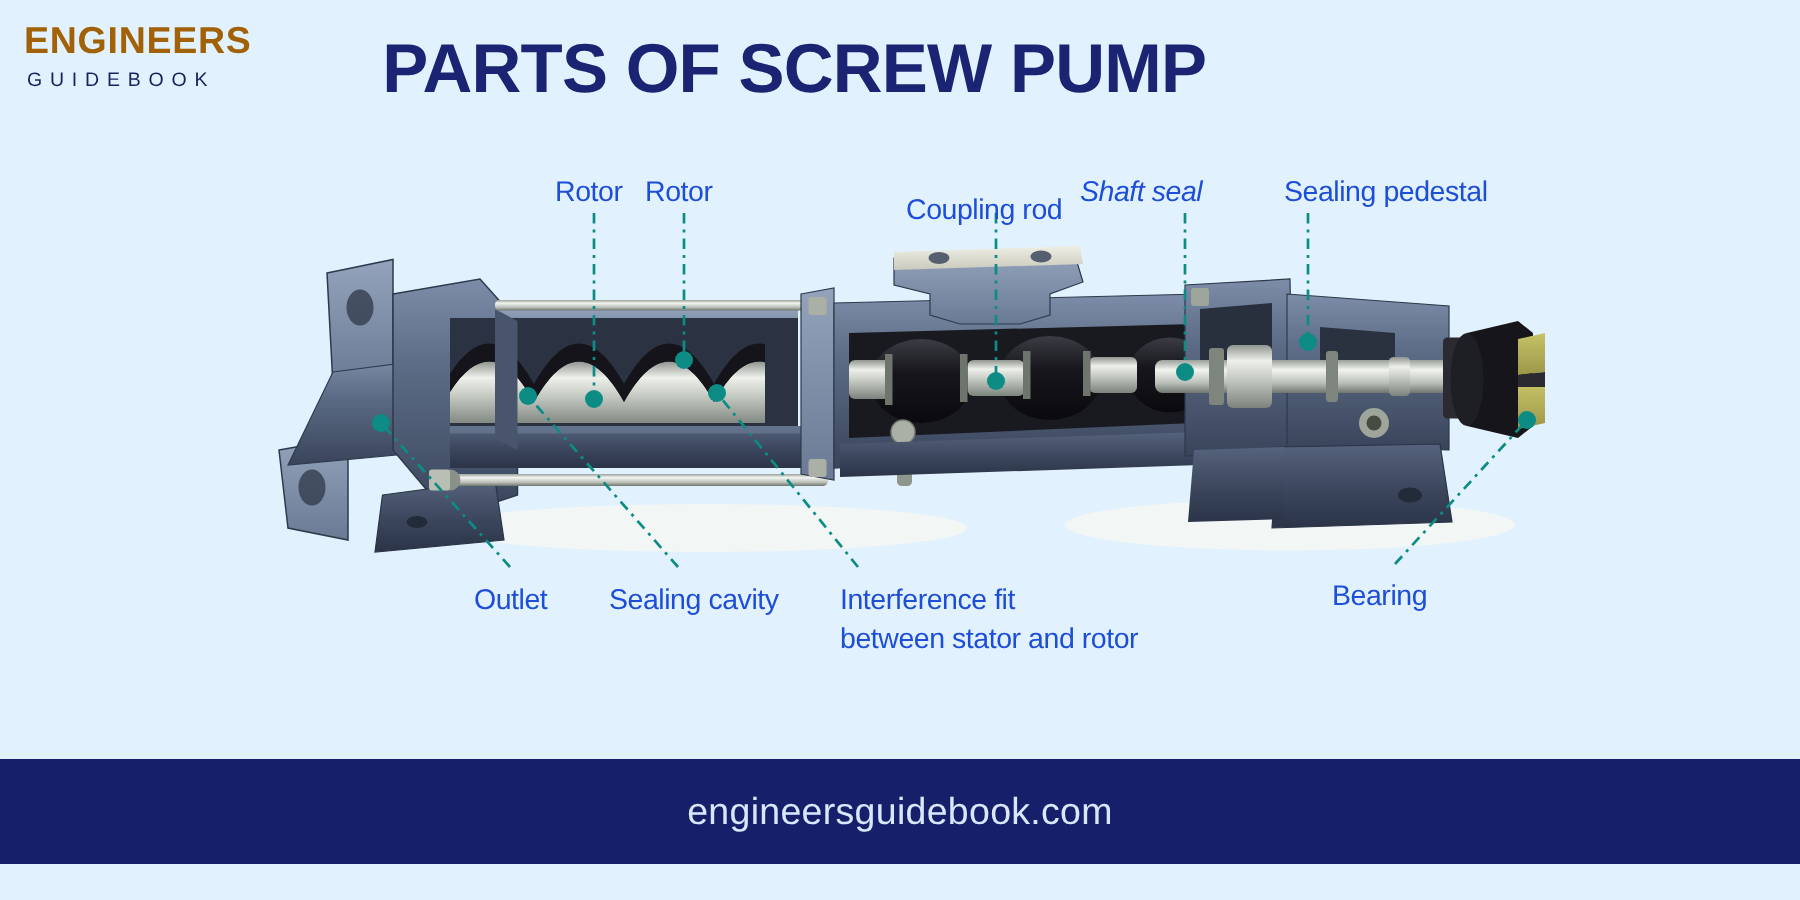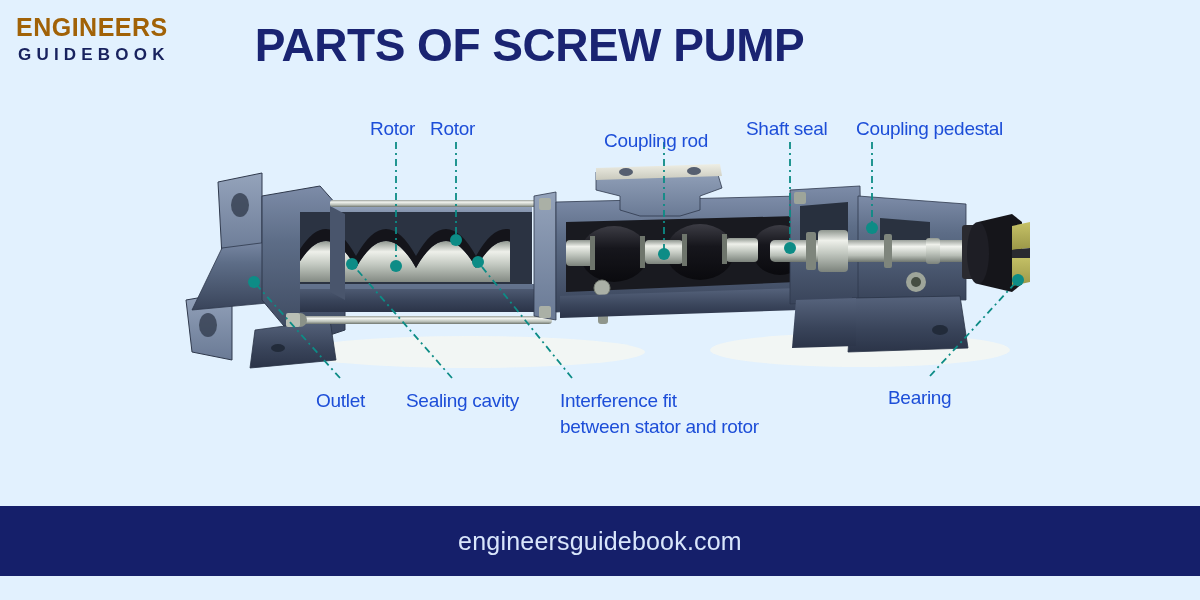--- a/index.html
+++ b/index.html
@@ -12,21 +12,21 @@
 
   
   #logo { position:absolute; left:10px; top:14px; width:170px; text-align:left; }
   #logo-main {
     font-family:"Liberation Sans", sans-serif;
     font-weight:bold; font-size:25px; letter-spacing:0.5px;
     color:#a16207; line-height:1.05; padding-left:6px;
   }
   #logo-sub {
     font-family:"Liberation Sans", sans-serif;
-    font-weight:bold; font-size:17px; letter-spacing:5.2px;
+    font-weight:normal; font-size:13px; letter-spacing:5.2px;
     color:#18225e; padding-left:8px; margin-top:5px;
   }
 
   
   #title {
     position:absolute; left:0; top:18px; width:999px; text-align:center;
     font-family:"Liberation Sans", sans-serif;
     font-weight:bold; font-size:46px; letter-spacing:-0.5px;
     color:#1a2472; padding-left:60px;
   }
@@ -237,22 +237,22 @@
     <circle cx="254" cy="282" r="6"></circle>
     <circle cx="352" cy="264" r="6"></circle>
     <circle cx="478" cy="262" r="6"></circle>
     <circle cx="1018" cy="280" r="6"></circle>
   </g>
 </svg>
 
 <div class="label" style="left:370px; top:116px;">Rotor</div>
 <div class="label" style="left:430px; top:116px;">Rotor</div>
 <div class="label" style="left:604px; top:116px;margin-top:12px;">Coupling rod</div>
-<div class="label" style="left:746px; top:116px;">Shaft seal</div>
-<div class="label" style="left:856px; top:116px;">Coupling pedestal</div>
+<div class="label" style="left:720px; top:116px;font-style:italic;">Shaft seal</div>
+<div class="label" style="left:856px; top:116px;">Sealing pedestal</div>
 <div class="label" style="left:316px; top:388px;">Outlet</div>
 <div class="label" style="left:406px; top:388px;">Sealing cavity</div>
 <div class="label" style="left:560px; top:388px;">Interference fit
 between stator and rotor</div>
 <div class="label" style="left:888px; top:385px;">Bearing</div>
 
 <div id="footer">
   <span id="footer-text">engineersguidebook.com</span>
 </div>
 

